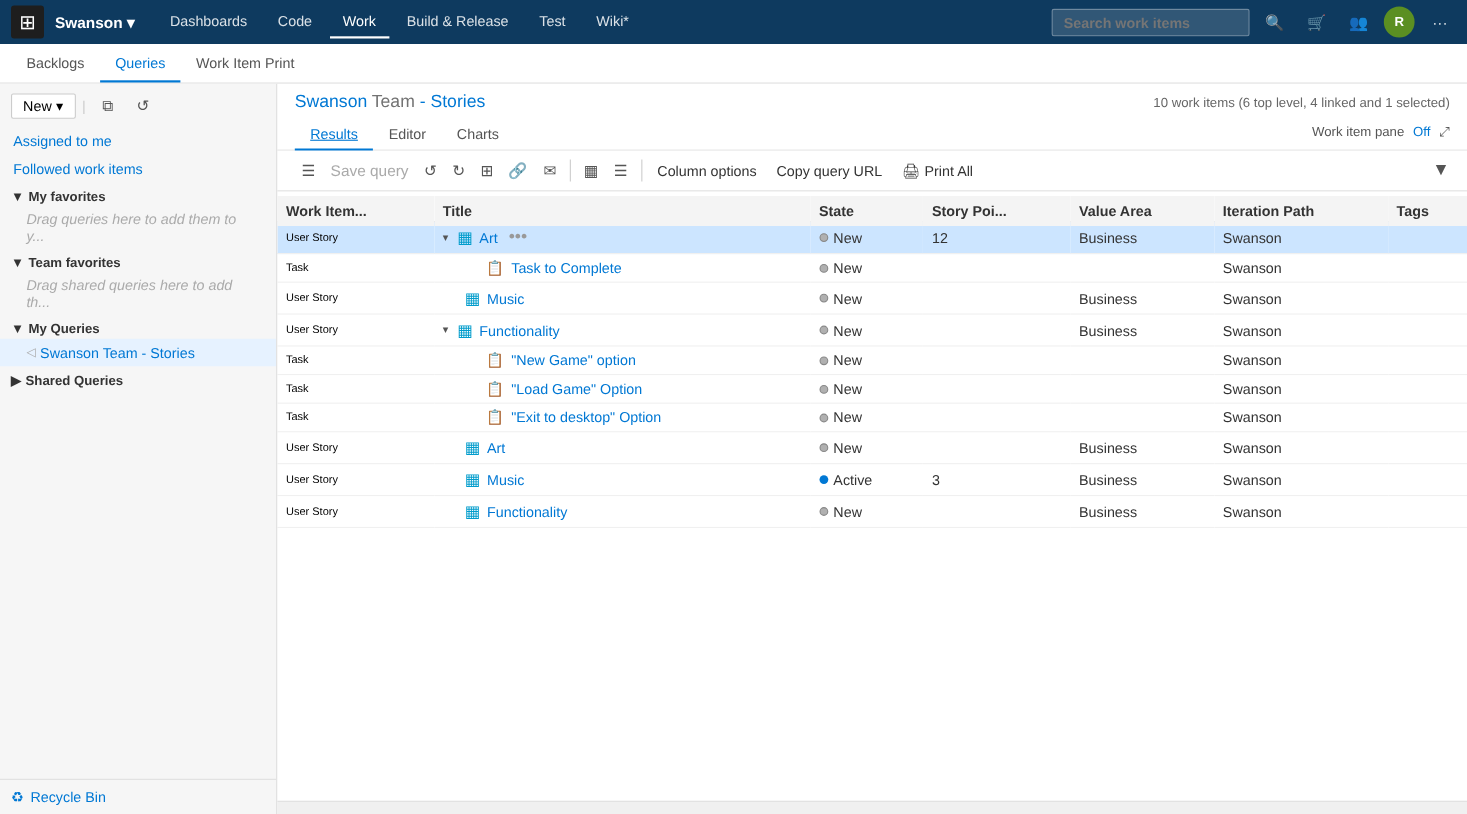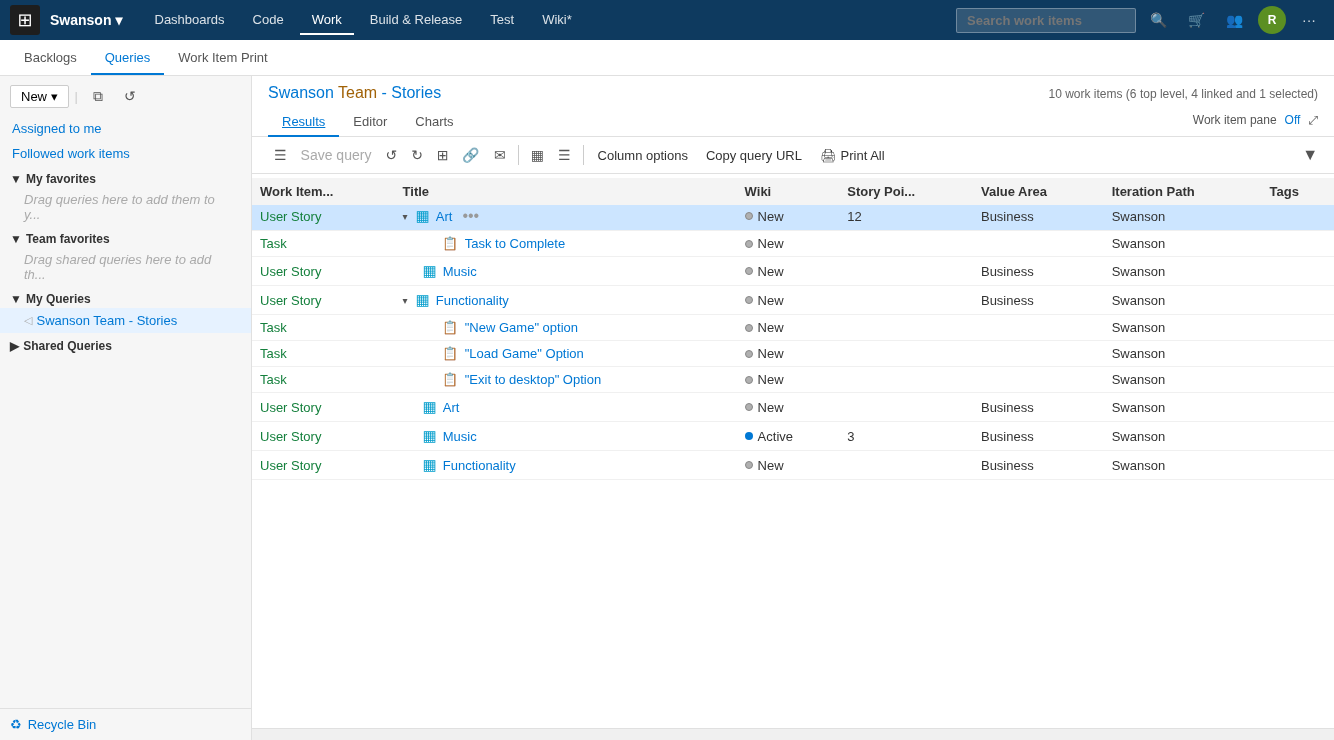--- a/index.html
+++ b/index.html
@@ -292,22 +292,22 @@
       top: 4px;
       z-index: 1;
     }
     tbody tr { border-bottom: 1px solid #f0f0f0; }
     tbody tr.selected-row { background: #cce5ff; }
     td {
       padding: 5px 8px;
       color: #333;
     }
     .work-item-type {
-      color: #15803d;
-      font-size: 13px;
+      color: #000000;
+      font-size: 10px;
     }
     .title-cell {
       display: flex; align-items: center; gap: 6px;
     }
     .title-link {
       color: #0078d4;
       cursor: pointer;
       text-decoration: none;
     }
     .state-cell {
@@ -420,21 +420,21 @@
         <span>♻</span>
         <span>Recycle Bin</span>
       </div>
     </div>
 
     <div class="main-panel">
 
       <div class="panel-header">
         <div class="panel-title-row">
           <div class="panel-title">
-            <span>Swanson </span><span style="color:#a16207">Team</span><span> - Stories</span>
+            <span>Swanson </span><span style="color:#737373">Team</span><span> - Stories</span>
           </div>
           <div class="panel-subtitle">10 work items (6 top level, 4 linked and 1 selected)</div>
         </div>
         <div style="display:flex; align-items:center;">
           <div class="panel-tabs">
             <div class="panel-tab active">Results</div>
             <div class="panel-tab">Editor</div>
             <div class="panel-tab">Charts</div>
           </div>
           <div class="panel-tab-right">
@@ -471,21 +471,21 @@
         </button>
         <div class="toolbar-filter">▼</div>
       </div>
 
       <div class="work-items-table">
         <table>
           <thead>
             <tr>
               <th>Work Item...</th>
               <th>Title</th>
-              <th>Wiki</th>
+              <th>State</th>
               <th>Story Poi...</th>
               <th>Value Area</th>
               <th>Iteration Path</th>
               <th>Tags</th>
             </tr>
           </thead>
           <tbody id="table-body">
           <tr class="selected-row">
     <td class="work-item-type">User Story</td>
     <td>

